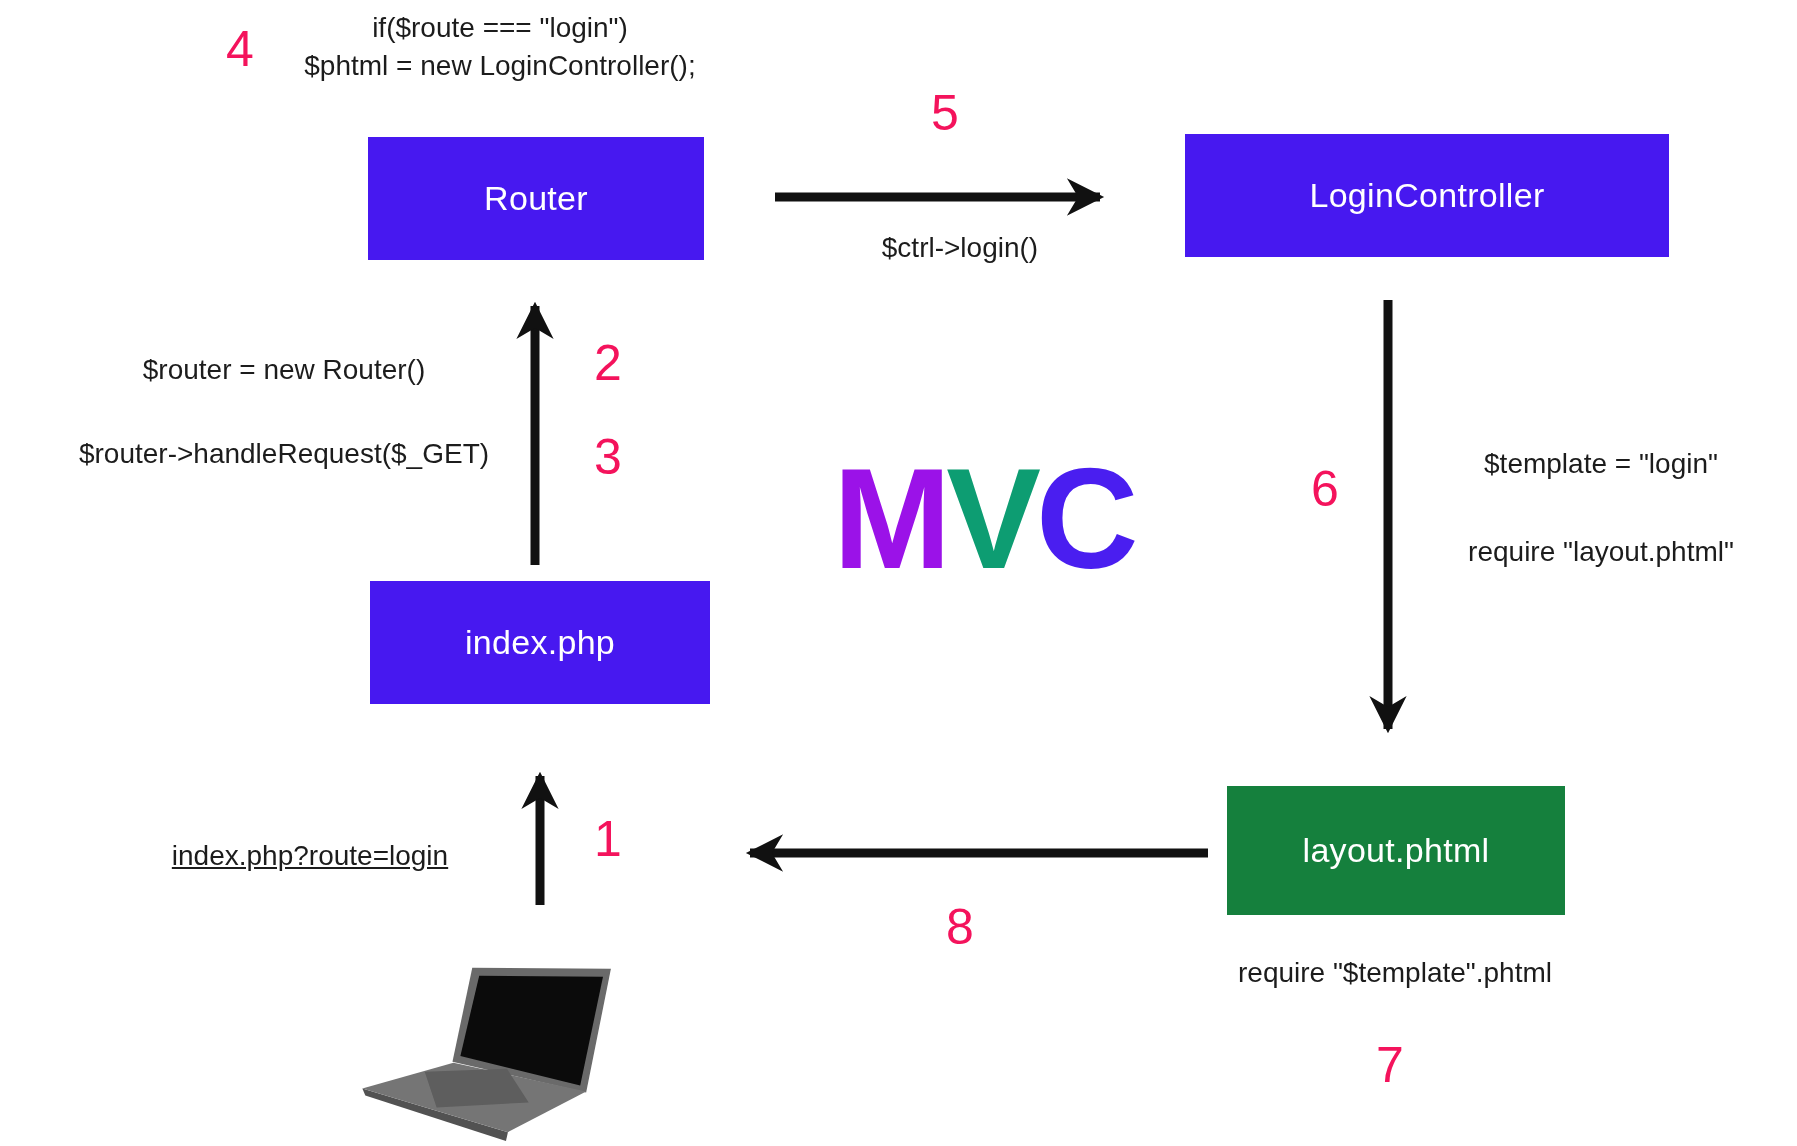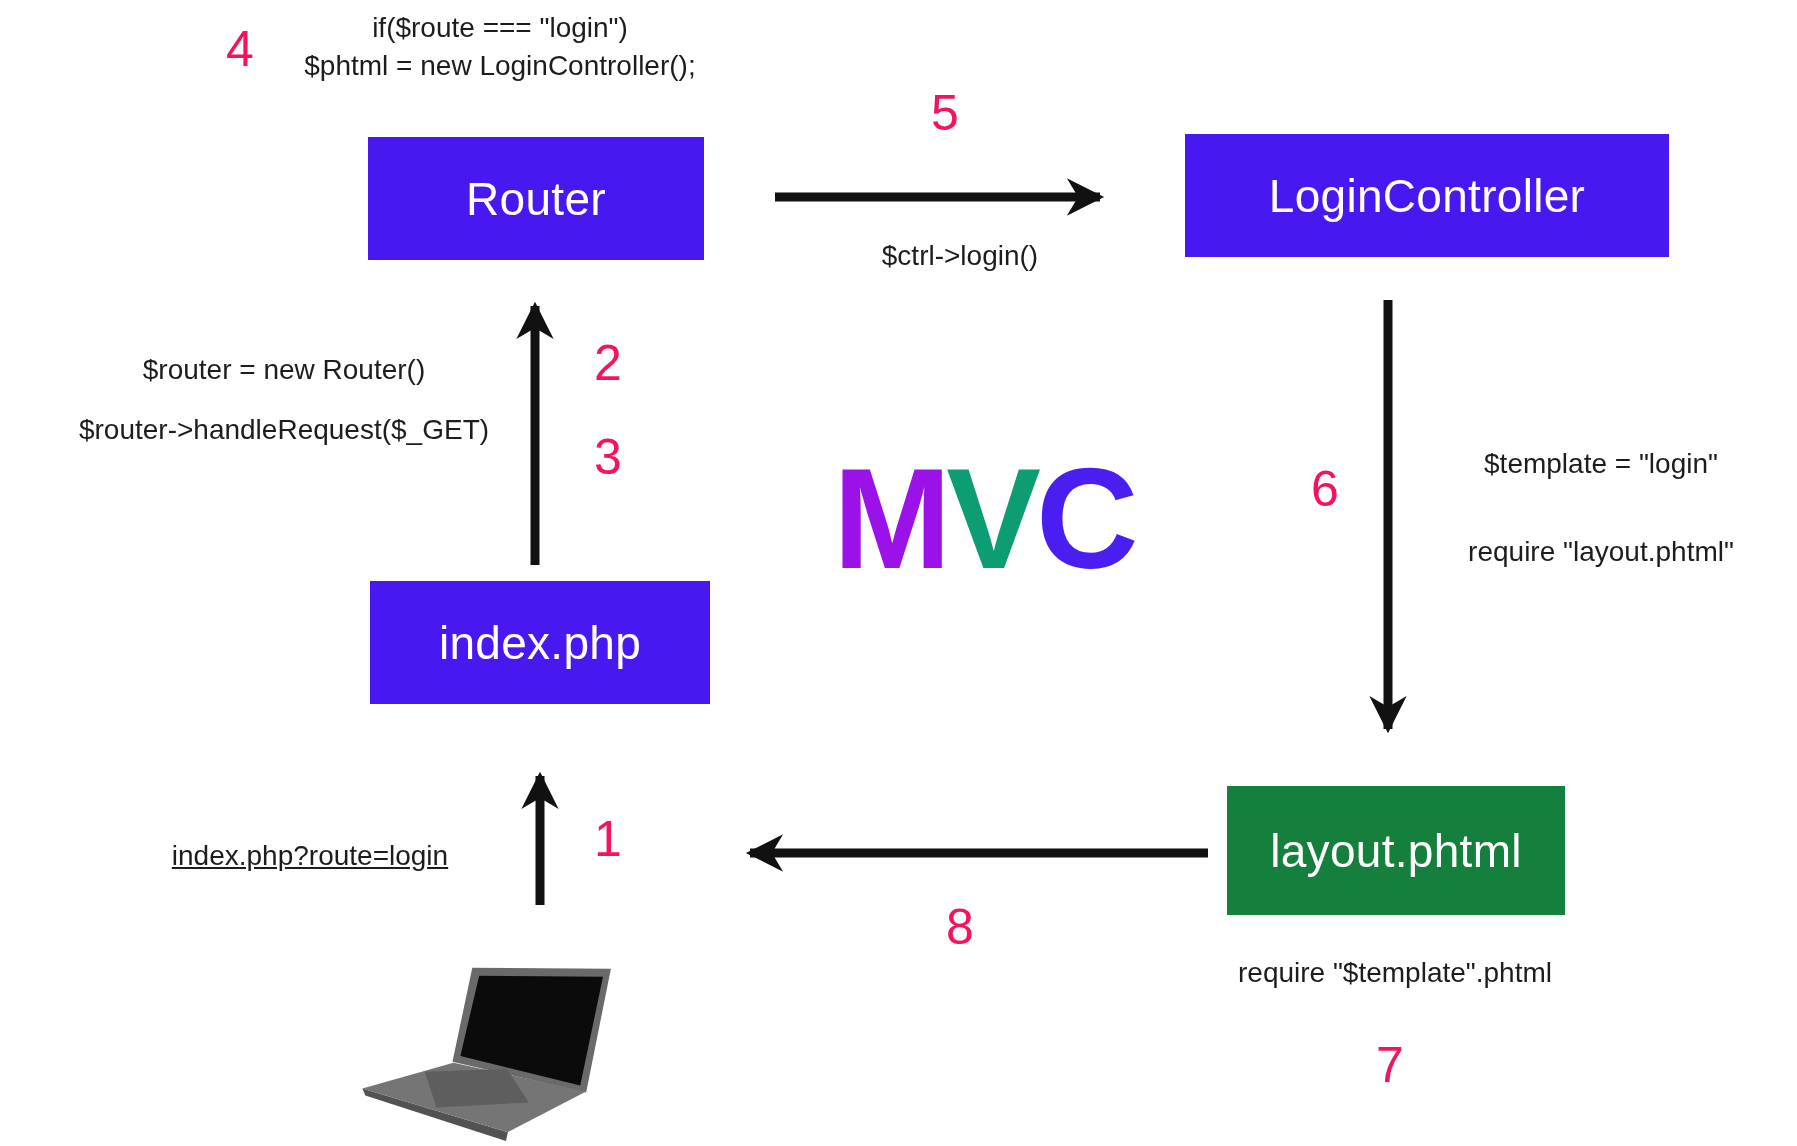--- a/index.html
+++ b/index.html
@@ -10,36 +10,36 @@
     font-family:"Liberation Sans","DejaVu Sans",sans-serif;
     color:#1c1c1c;
     overflow:hidden;
   }
   .abs{position:absolute;}
   
   .node{
     position:absolute;
     display:flex;align-items:center;justify-content:center;
     color:#ffffff;
-    font-size:46px;font-weight:500;
+    font-size:34px;font-weight:500;
     letter-spacing:.3px;
   }
   .node.blue{background:#4718F0;}
   .node.green{background:#15803d;}
   
   .ann{
     position:absolute;
     text-align:center;
     font-size:28px;
     color:#1c1c1c;
     display:flex;flex-direction:column;align-items:center;
   }
   .ann .line{display:block;line-height:36px;white-space:nowrap;}
   .gap-sm .line + .line{margin-top:2px;}
-  .gap-lg .line + .line{margin-top:24px;}
+  .gap-lg .line + .line{margin-top:48px;}
   .gap-xl .line + .line{margin-top:52px;}
   
   .step{
     position:absolute;
     color:#F4135C;
     font-size:50px;line-height:1;
     font-weight:400;
     text-align:center;
   }
   
@@ -77,21 +77,21 @@
   <div class="ann gap-sm" style="left:300px;top:10px;width:400px;">
     <span class="line">if($route === "login")</span>
     <span class="line">$phtml = new LoginController();</span>
   </div>
 
   <div class="node blue" style="left:368px;top:137px;width:336px;height:123px;">
     <span>Router</span>
   </div>
 
   <div class="step" style="left:895px;top:88px;width:100px;">5</div>
-  <div class="ann gap-sm" style="left:790px;top:238px;width:340px;">
+  <div class="ann gap-sm" style="left:790px;top:230px;width:340px;">
     <span class="line">$ctrl-&gt;login()</span>
   </div>
 
   <div class="node blue" style="left:1185px;top:134px;width:484px;height:123px;">
     <span>LoginController</span>
   </div>
 
   <div class="ann gap-lg" style="left:24px;top:352px;width:520px;">
     <span class="line">$router = new Router()</span>
     <span class="line">$router-&gt;handleRequest($_GET)</span>

